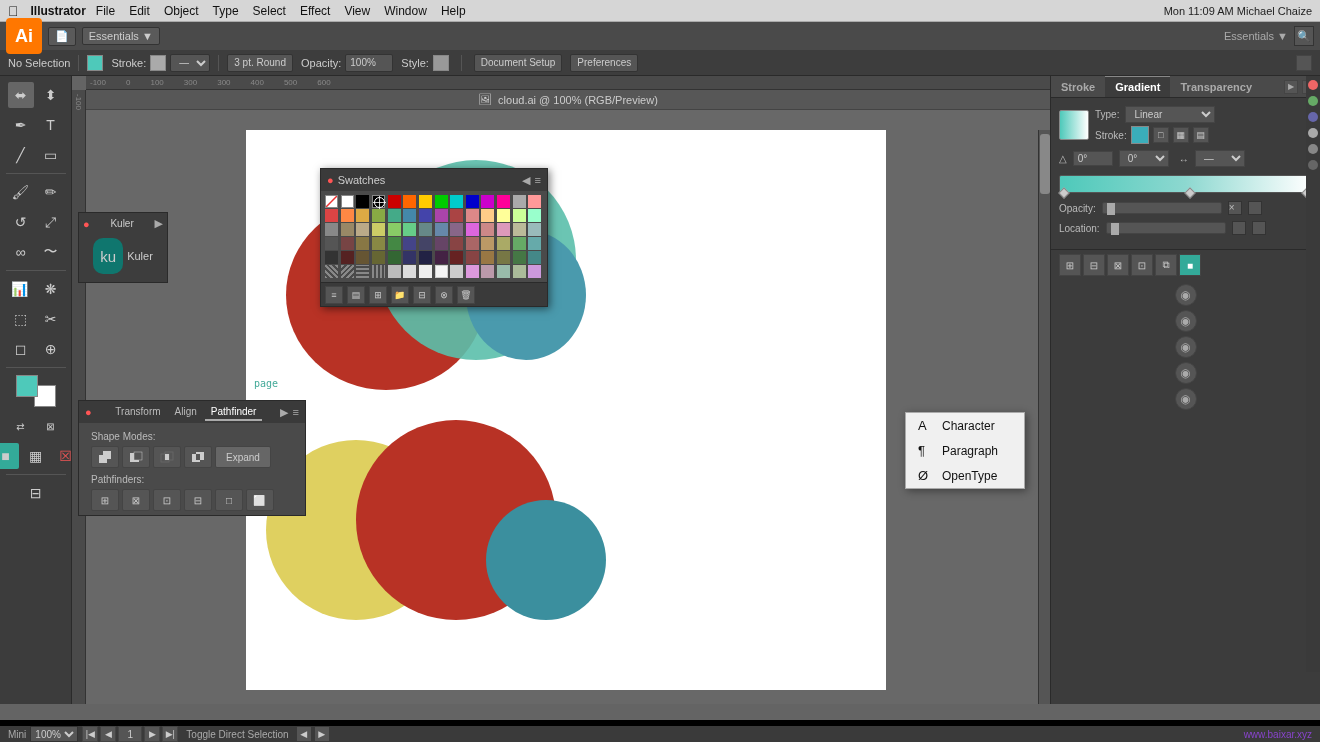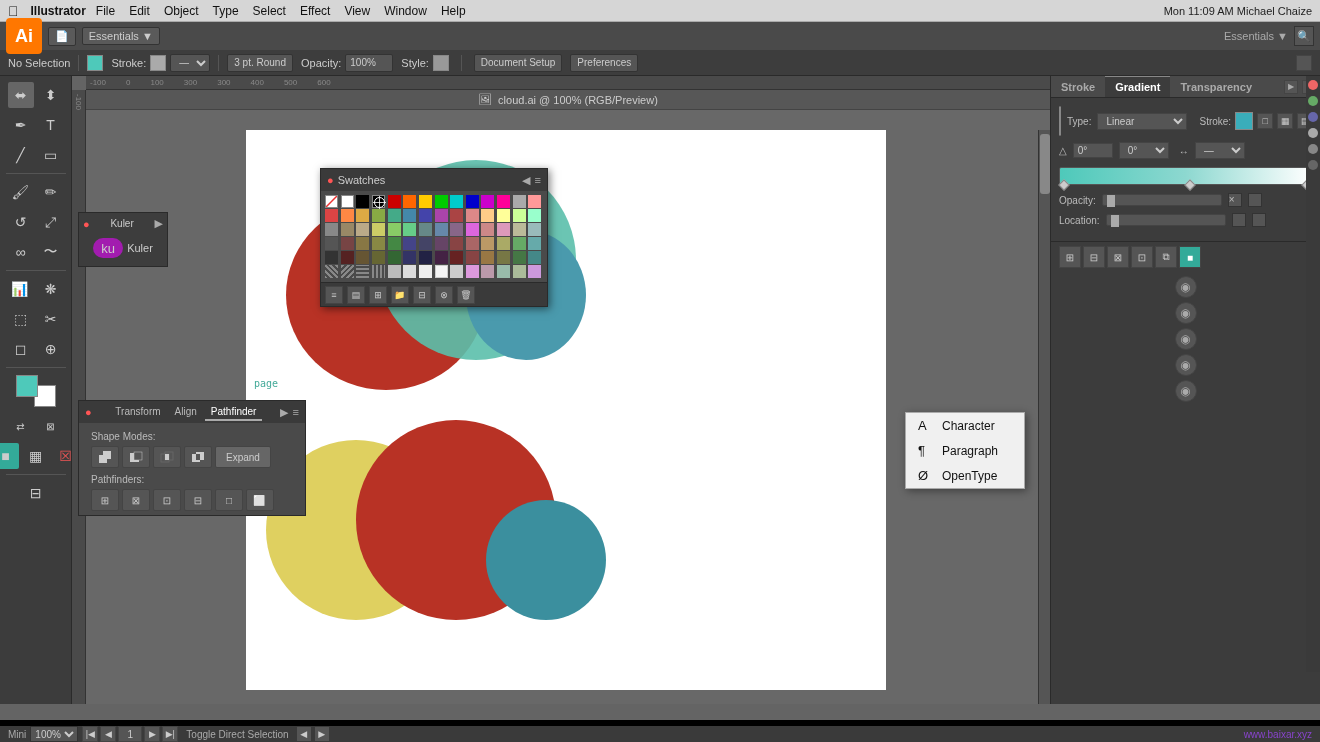--- a/index.html
+++ b/index.html
@@ -355,21 +355,21 @@
       <div class="rp-tab">Transparency</div>
       <div style="margin-left:auto; display:flex; gap:4px; padding-right:4px;">
         <div style="width:14px;height:14px;background:#555;border:1px solid #444;cursor:pointer;display:flex;align-items:center;justify-content:center;font-size:8px;color:#aaa;">▶</div>
         <div style="width:14px;height:14px;background:#555;border:1px solid #444;cursor:pointer;display:flex;align-items:center;justify-content:center;font-size:10px;color:#aaa;">≡</div>
       </div>
     </div>
     <div class="rp-body">
 
       <div class="rp-row">
         <div class="rp-swatch" style="background: linear-gradient(to right, #4ec9ba, white); width:30px;height:30px;"></div>
-        <div style="display:flex;flex-direction:row;gap:12px;">
+        <div style="display:flex;flex-direction:column;gap:3px;">
           <div style="display:flex;align-items:center;gap:6px;">
             <span>Type:</span>
             <select class="rp-select">
               <option>Linear</option>
             </select>
           </div>
           <div style="display:flex;align-items:center;gap:4px;">
             <span>Stroke:</span>
             <div class="rp-swatch-sm"></div>
             <div class="rp-icon-sm">□</div>
@@ -664,21 +664,21 @@
   <div style="display:flex;justify-content:space-between;align-items:center;margin-bottom:4px;">
     <div style="display:flex;gap:2px;">
       <span style="color:#f55;cursor:pointer;">●</span>
     </div>
     <span style="font-size:10px;color:#ccc;">Kuler</span>
     <div style="display:flex;gap:2px;">
       <span style="cursor:pointer;color:#aaa;">▶</span>
     </div>
   </div>
   <div style="display:flex;align-items:center;justify-content:center;padding:4px;">
-    <div style="width:30px;height:20px;background:#a21caf;border-radius:10px;display:flex;align-items:center;justify-content:center;font-size:13px;color:#ccc;">ku</div>
+    <div style="width:30px;height:36px;background:#0f766e;border-radius:10px;display:flex;align-items:center;justify-content:center;font-size:15px;color:#ccc;">ku</div>
     <span style="font-size:11px;color:#ccc;margin-left:4px;">Kuler</span>
   </div>
 </div>
 
 <div style="position:absolute;right:0;top:76px;width:14px;background:#3a3a3a;height:596px;display:flex;flex-direction:column;align-items:center;padding:4px 0;gap:6px;">
   <div style="width:10px;height:10px;background:#e66;border-radius:50%;cursor:pointer;"></div>
   <div style="width:10px;height:10px;background:#6a6;border-radius:50%;cursor:pointer;"></div>
   <div style="width:10px;height:10px;background:#66a;border-radius:50%;cursor:pointer;"></div>
   <div style="width:10px;height:10px;background:#aaa;border-radius:50%;cursor:pointer;"></div>
   <div style="width:10px;height:10px;background:#888;border-radius:50%;cursor:pointer;"></div>

